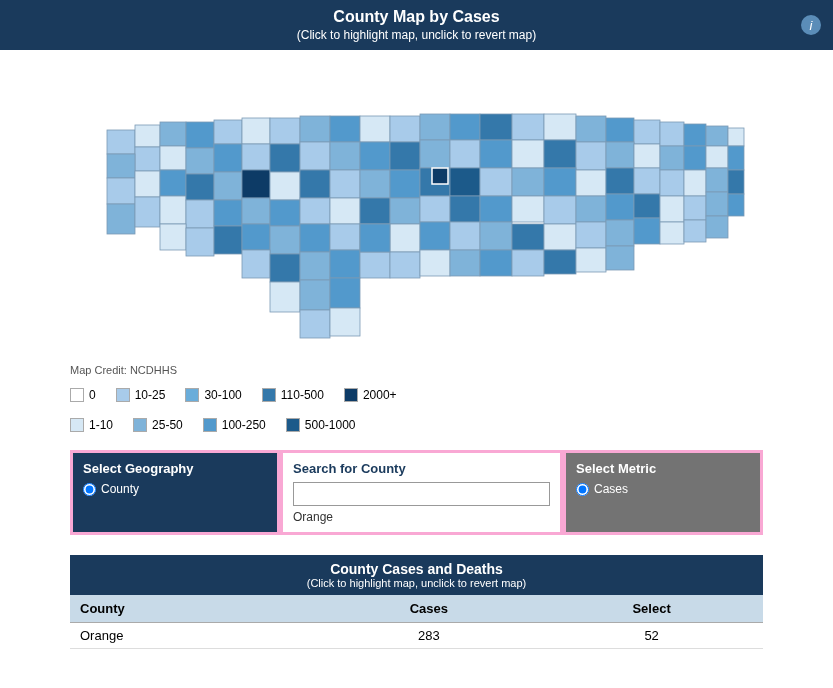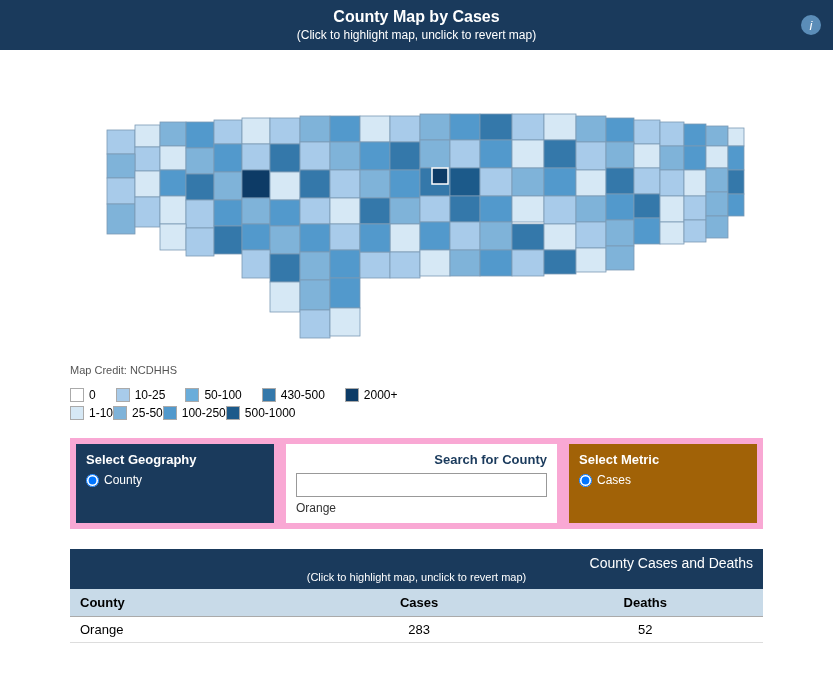--- a/index.html
+++ b/index.html
@@ -71,48 +71,47 @@
       flex-shrink: 0;
     }
 
     
     .controls-row {
       display: flex;
       padding: 10px 70px;
       gap: 0;
     }
     .control-box {
-      border: 6px solid #f9a8d4;
+      border: 3px solid #f9a8d4;
       padding: 8px 10px;
     }
     .control-box.geography {
       background: #1a3a5c;
       color: #fff;
       min-width: 210px;
       flex-shrink: 0;
     }
     .control-box.search {
       flex: 1;
       background: #fff;
     }
     .control-box.metric {
-      background: #a16207;
+      background: #737373;
       color: #fff;
       min-width: 200px;
       flex-shrink: 0;
     }
     .control-box h3 {
       font-size: 13px;
       font-weight: bold;
       margin-bottom: 6px;
       color: inherit;
     }
     .control-box.search h3 {
       color: #1a3a5c;
-      text-align: right;
     }
     .radio-group {
       display: flex;
       flex-direction: column;
       gap: 4px;
     }
     .radio-label {
       display: flex;
       align-items: center;
       gap: 5px;
@@ -135,21 +134,21 @@
     
     .table-section {
       padding: 10px 70px 20px 70px;
     }
     .table-header {
       background: #1a3a5c;
       color: #fff;
       text-align: center;
       padding: 6px 10px;
     }
-    .table-header h2 { font-size: 14px; font-weight: normal; text-align: right; }
+    .table-header h2 { font-size: 14px; font-weight: bold; }
     .table-header p { font-size: 11px; }
     .data-table {
       width: 100%;
       border-collapse: collapse;
     }
     .data-table thead tr {
       background: #c8dae8;
     }
     .data-table thead th {
       padding: 6px 10px;
@@ -338,31 +337,31 @@
   <div class="legend-item">
     <div class="legend-box" style="background:#ffffff;"></div>
     <span>0</span>
   </div>
   <div class="legend-item">
     <div class="legend-box" style="background:#a8cbea;"></div>
     <span>10-25</span>
   </div>
   <div class="legend-item">
     <div class="legend-box" style="background:#6aadda;"></div>
-    <span>50-100</span>
+    <span>30-100</span>
   </div>
   <div class="legend-item">
     <div class="legend-box" style="background:#3478aa;"></div>
-    <span>430-500</span>
+    <span>110-500</span>
   </div>
   <div class="legend-item">
     <div class="legend-box" style="background:#0d3b66;"></div>
     <span>2000+</span>
   </div>
-  <div style="width:100%; display:flex; flex-wrap:wrap; margin-top:0;">
+  <div style="width:100%; display:flex; gap:20px; flex-wrap:wrap; margin-top:12px;">
     <div class="legend-item">
       <div class="legend-box" style="background:#d6e8f5;"></div>
       <span>1-10</span>
     </div>
     <div class="legend-item">
       <div class="legend-box" style="background:#7fb3d9;"></div>
       <span>25-50</span>
     </div>
     <div class="legend-item">
       <div class="legend-box" style="background:#5299cc;"></div>
@@ -407,21 +406,21 @@
 <div class="table-section">
   <div class="table-header">
     <h2>County Cases and Deaths</h2>
     <p>(Click to highlight map, unclick to revert map)</p>
   </div>
   <table class="data-table">
     <thead>
       <tr>
         <th>County</th>
         <th>Cases</th>
-        <th>Deaths</th>
+        <th>Select</th>
       </tr>
     </thead>
     <tbody>
       <tr>
         <td>Orange</td>
         <td>283</td>
         <td>52</td>
       </tr>
     </tbody>
   </table>

